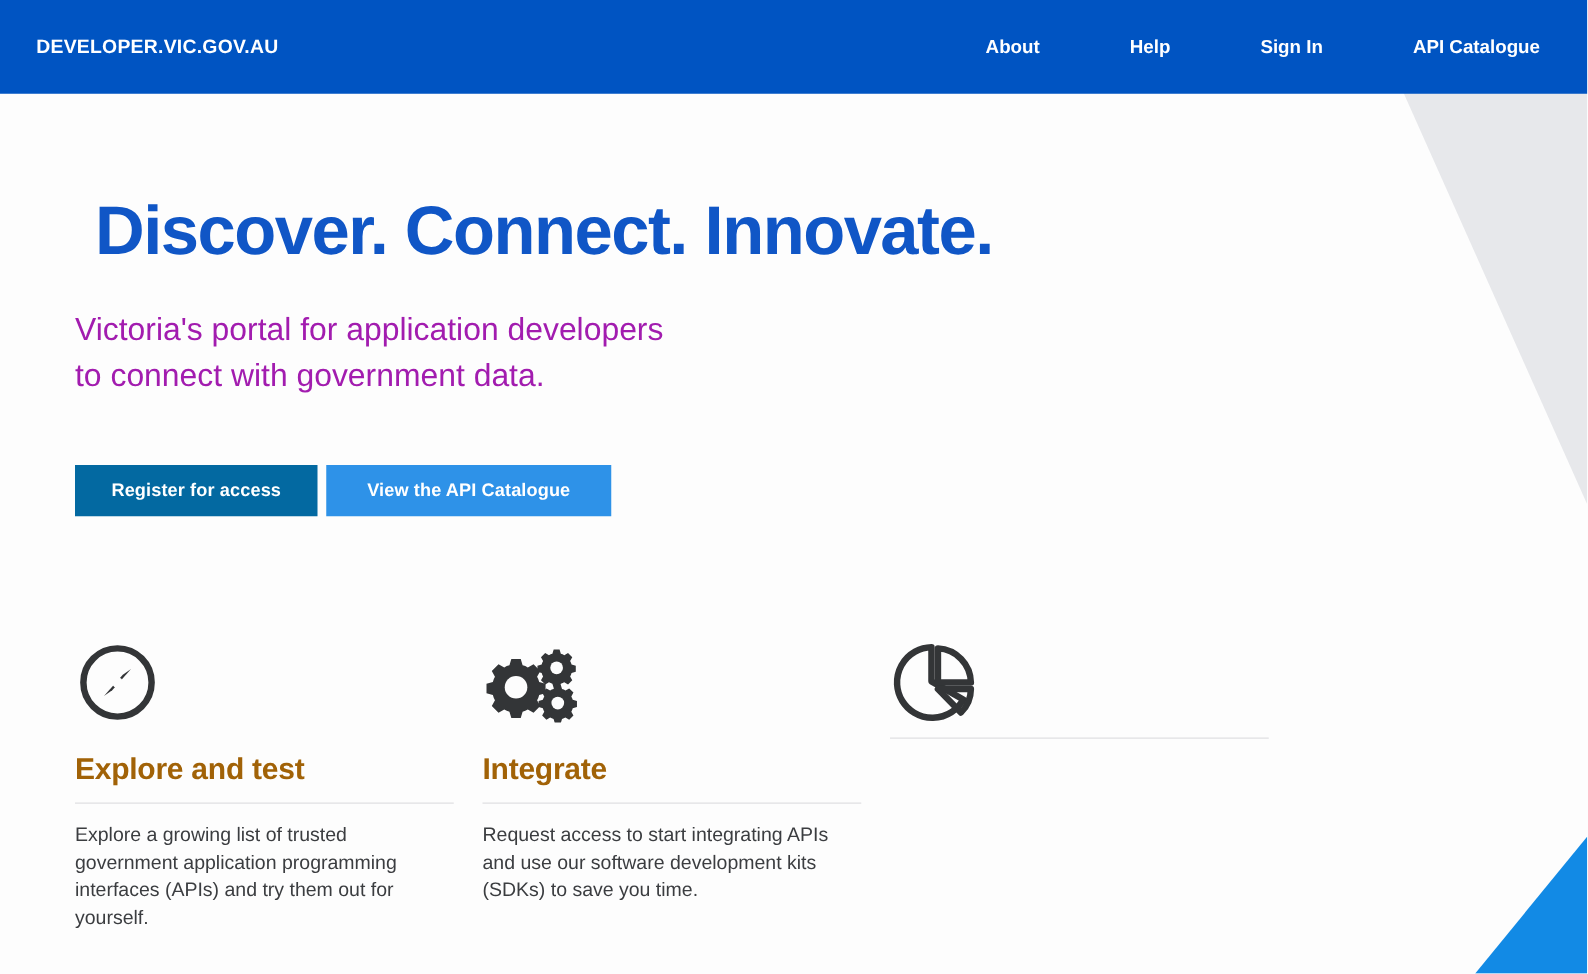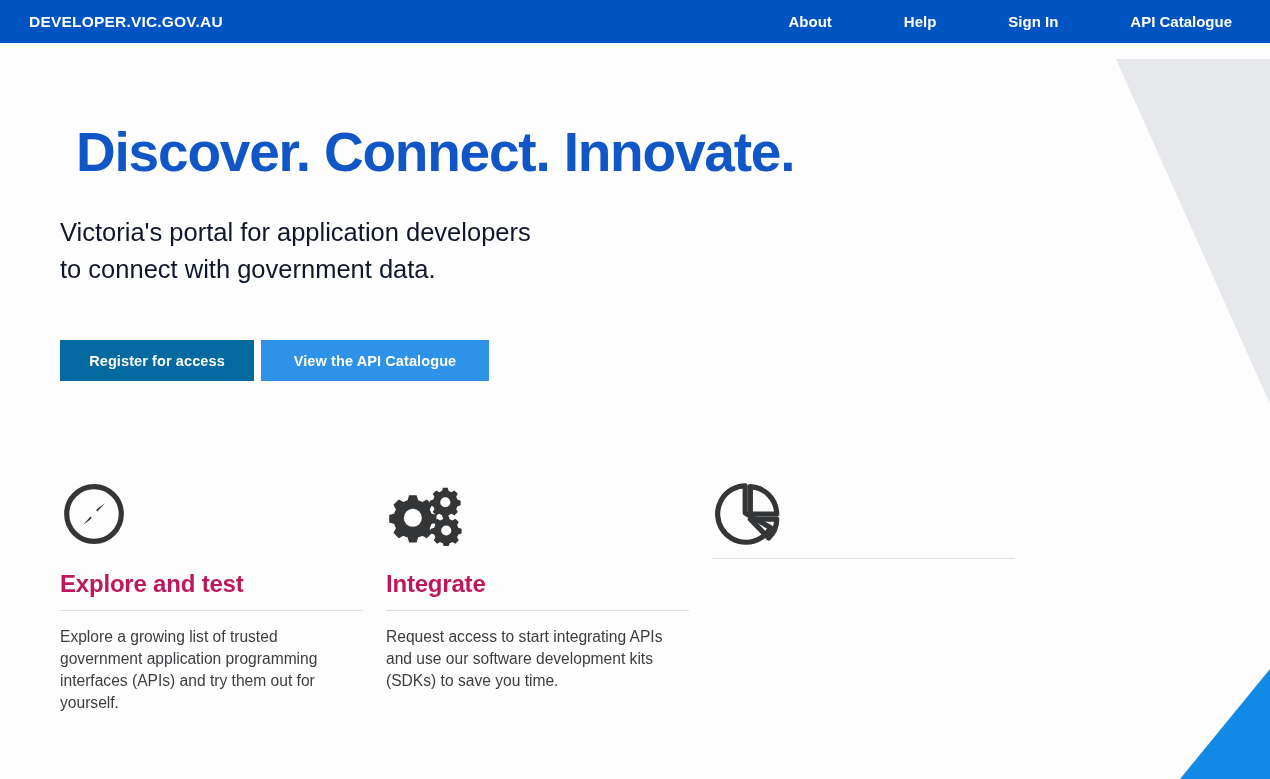--- a/index.html
+++ b/index.html
@@ -45,21 +45,21 @@
     background: #128ae5;
     clip-path: polygon(100% 0%, 100% 100%, 0% 100%);
     pointer-events: none;
     z-index: 0;
   }
 
   
   .topbar {
     position: relative;
     z-index: 3;
-    height: 43px;
+    height: 75px;
     background: #0054c2;
     display: flex;
     align-items: center;
     justify-content: space-between;
     padding: 0 37px 0 29px;
     box-sizing: border-box;
   }
   .brand {
     color: #ffffff;
     font-size: 15.5px;
@@ -95,21 +95,21 @@
     line-height: 1.05;
     font-weight: bold;
     color: #1056c6;
     letter-spacing: -1.2px;
   }
   .hero-sub {
     margin: 0;
     padding-top: 16px;
     font-size: 25.5px;
     line-height: 1.46;
-    color: #0f172a;
+    color: #a21caf;
     font-weight: normal;
     max-width: 640px;
     white-space: pre-line;
   }
   .hero-buttons {
     display: flex;
     gap: 7px;
     padding-top: 52px;
   }
   .btn {
@@ -146,21 +146,21 @@
     height: 64px;
     display: flex;
     align-items: flex-end;
     color: #333537;
   }
   .feature-title {
     margin: 0;
     padding-top: 24px;
     font-size: 24px;
     font-weight: bold;
-    color: #be185d;
+    color: #a16207;
     letter-spacing: -0.2px;
     line-height: 1.15;
   }
   .feature-rule {
     height: 1px;
     background: #dfe0e2;
     margin-top: 12px;
     width: 100%;
   }
   .feature-body {

